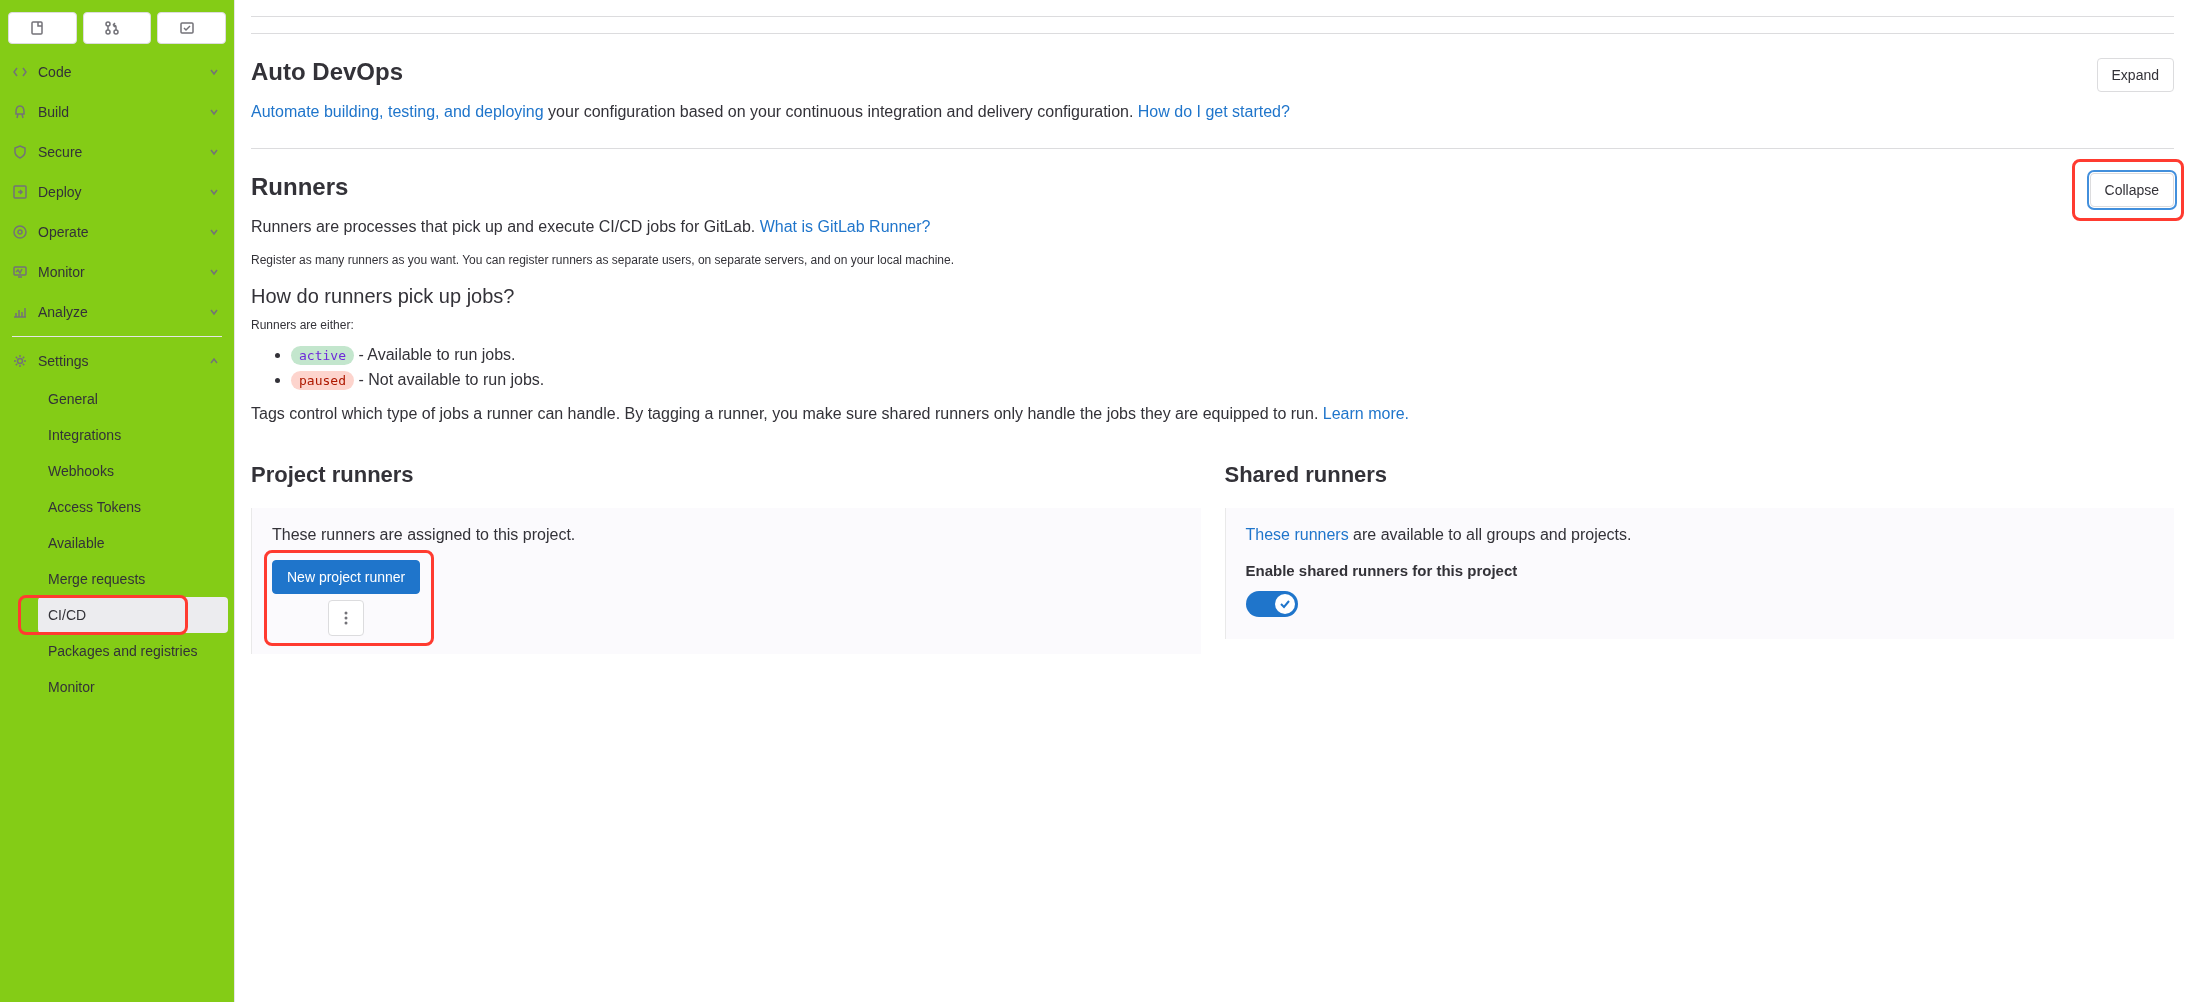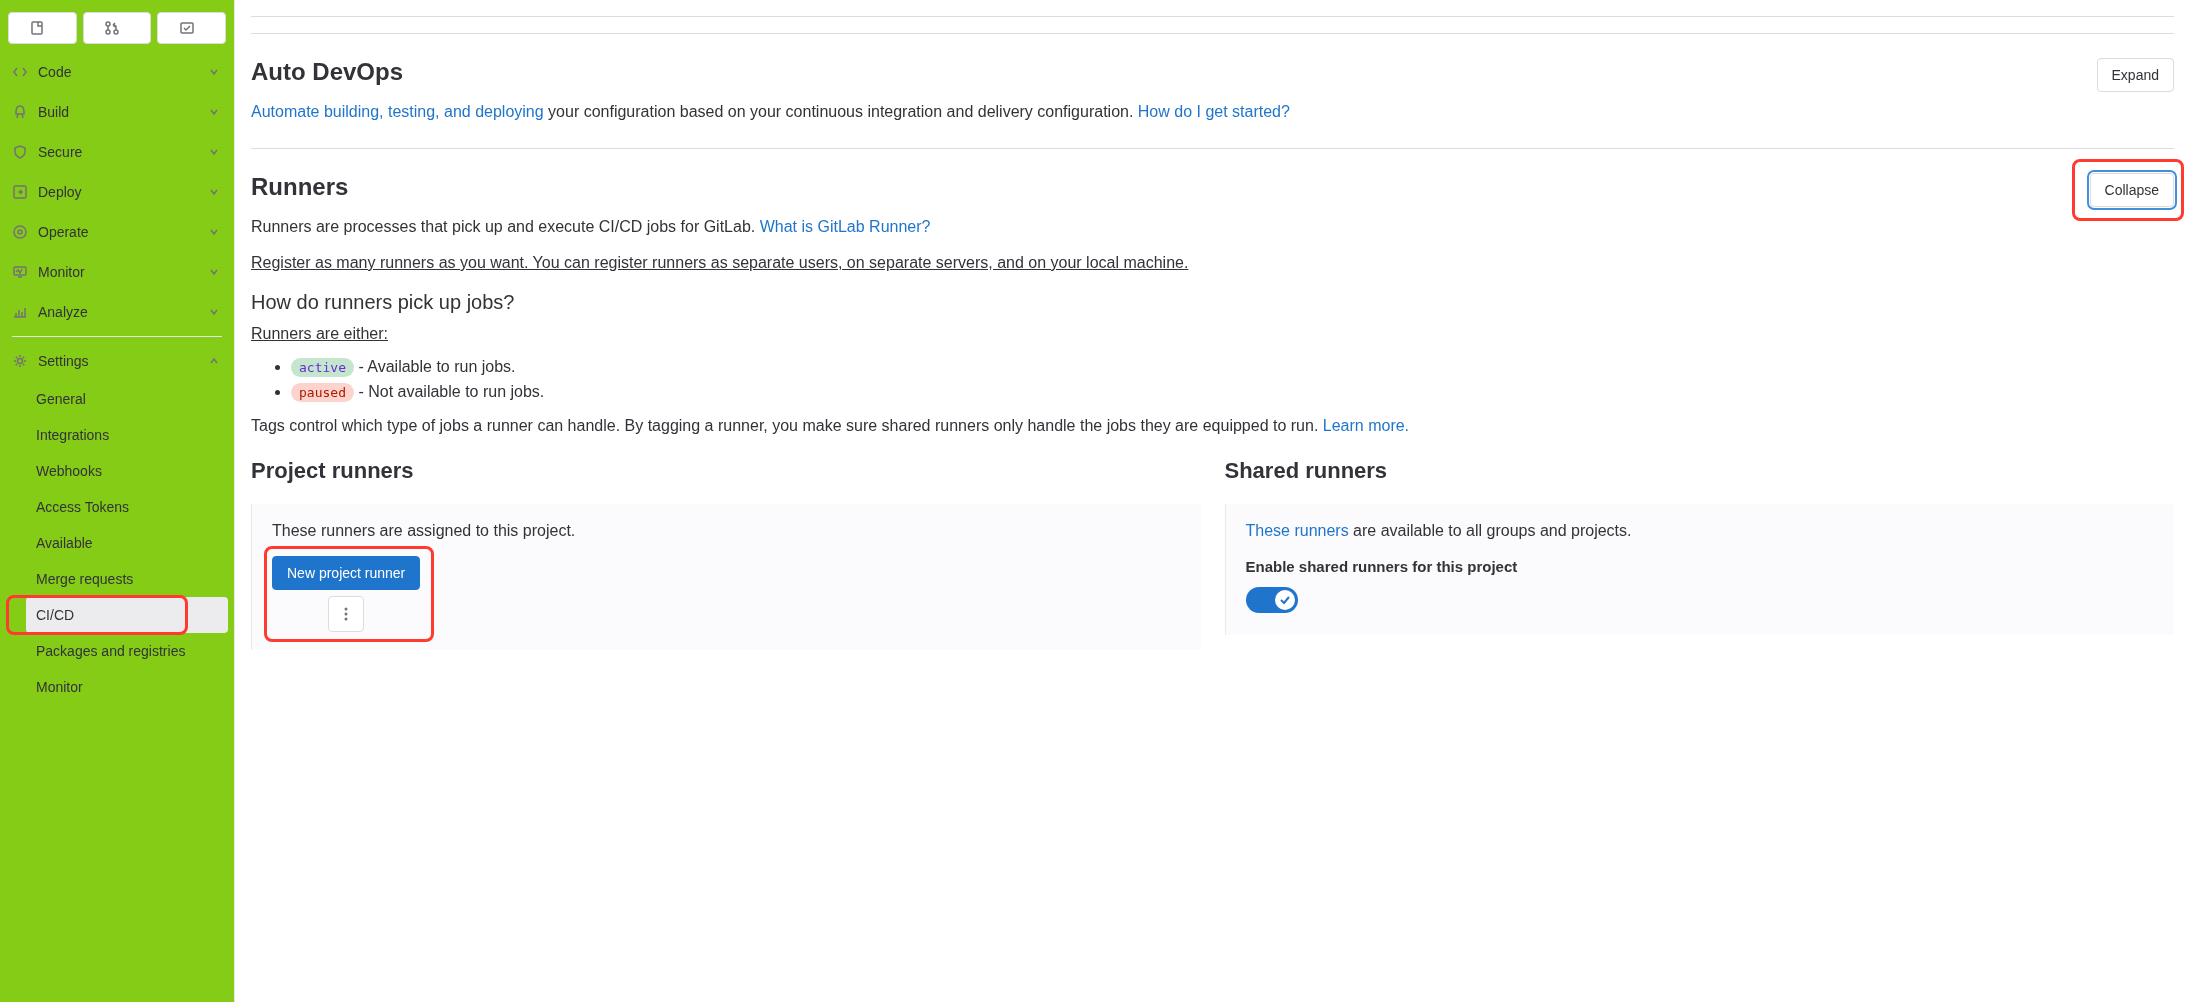--- a/index.html
+++ b/index.html
@@ -5,42 +5,42 @@
 * { box-sizing: border-box; margin: 0; padding: 0; }
 body { font-family: -apple-system, BlinkMacSystemFont, "Segoe UI", Helvetica, Arial, sans-serif; font-size: 14px; color: #333238; background: #fff; }
 .container { display: flex; min-height: 100vh; }
 .sidebar { width: 235px; background: #84cc16; border-right: 1px solid #e5e5e5; padding-top: 8px; }
 .sidebar-tabs { display: flex; gap: 6px; padding: 4px 8px 8px; }
 .sidebar-tab { flex: 1; height: 32px; border: 1px solid #dcdcde; border-radius: 4px; background: #fff; display: flex; align-items: center; justify-content: center; cursor: pointer; }
 .nav-item { display: flex; align-items: center; padding: 8px 12px; min-height: 40px; cursor: pointer; position: relative; }
 .nav-icon { width: 16px; height: 16px; margin-right: 10px; display: inline-flex; align-items: center; justify-content: center; flex-shrink: 0; }
 .nav-label { flex: 1; font-size: 14px; color: #333238; }
 .nav-chevron { width: 16px; height: 16px; display: inline-flex; align-items: center; justify-content: center; }
-.nav-sub { padding-left: 20px; }
+.nav-sub { padding-left: 32px; }
 .nav-sub .nav-item { padding: 8px 16px; min-height: 36px; }
 .nav-sub .nav-label { font-size: 14px; }
 .nav-item.active { background: #ececef; border-radius: 4px; margin: 0 6px; padding-left: 10px; }
 .highlight-red { border: 3px solid #ff3b30; border-radius: 8px; position: absolute; pointer-events: none; }
 .main { flex: 1; padding: 0px 16px 32px; overflow-y: auto; }
 .section { border-top: 1px solid #dcdcde; padding: 24px 0; }
 .section:first-of-type { margin-top: 16px; }
 .section-header { display: flex; justify-content: space-between; align-items: flex-start; margin-bottom: 8px; }
 .section-title { font-size: 24px; font-weight: 600; color: #333238; }
 .btn { padding: 8px 14px; border: 1px solid #dcdcde; border-radius: 4px; background: #fff; font-size: 14px; cursor: pointer; color: #333238; }
 .btn-primary { background: #1f75cb; border-color: #1f75cb; color: #fff; }
 .link { color: #1f75cb; cursor: pointer; }
 .desc { font-size: 16px; color: #333238; line-height: 1.5; }
-.subdesc { font-size: 16px; margin-top: 12px; line-height: 1.5; text-decoration: underline; }
+.subdesc { font-size: 12px; margin-top: 12px; line-height: 1.5; }
 .sub-heading { font-weight: 400; font-size: 20px; margin-top: 16px; }
 ul.bullets { margin: 12px 0 12px 40px; }
 ul.bullets li { margin: 6px 0; font-size: 16px; }
 .badge { display: inline-block; padding: 2px 8px; border-radius: 10px; font-family: Menlo, Consolas, monospace; font-size: 13px; }
 .badge.active { background: #c3e6cd; color: #6d28d9; }
 .badge.paused { background: #fdd4cd; color: #ae1800; }
-.runners-cols { display: flex; gap: 24px; margin-top: 20px; }
+.runners-cols { display: flex; gap: 24px; margin-top: 36px; }
 .runners-col { flex: 1; }
 .col-title { font-size: 22px; font-weight: 600; margin-bottom: 20px; }
 .well { background: #fbfafd; border-left: 1px solid #e9e9e9; padding: 18px 20px; font-size: 16px; }
 .btn-group { display: inline-flex; gap: 6px; margin-top: 16px; align-items: center; position: relative; flex-direction: column; }
 .btn-icon { width: 36px; height: 36px; border: 1px solid #dcdcde; border-radius: 4px; background: #fff; display: inline-flex; align-items: center; justify-content: center; cursor: pointer; }
 .toggle { width: 52px; height: 26px; background: #1f75cb; border-radius: 13px; position: relative; cursor: pointer; margin-top: 12px; display: inline-flex; align-items: center; }
 .toggle-knob { width: 20px; height: 20px; background: #fff; border-radius: 50%; position: absolute; right: 3px; display: flex; align-items: center; justify-content: center; }
 .enable-label { font-weight: 600; font-size: 15px; margin-top: 18px; }
 svg { display: block; }
 </style>

